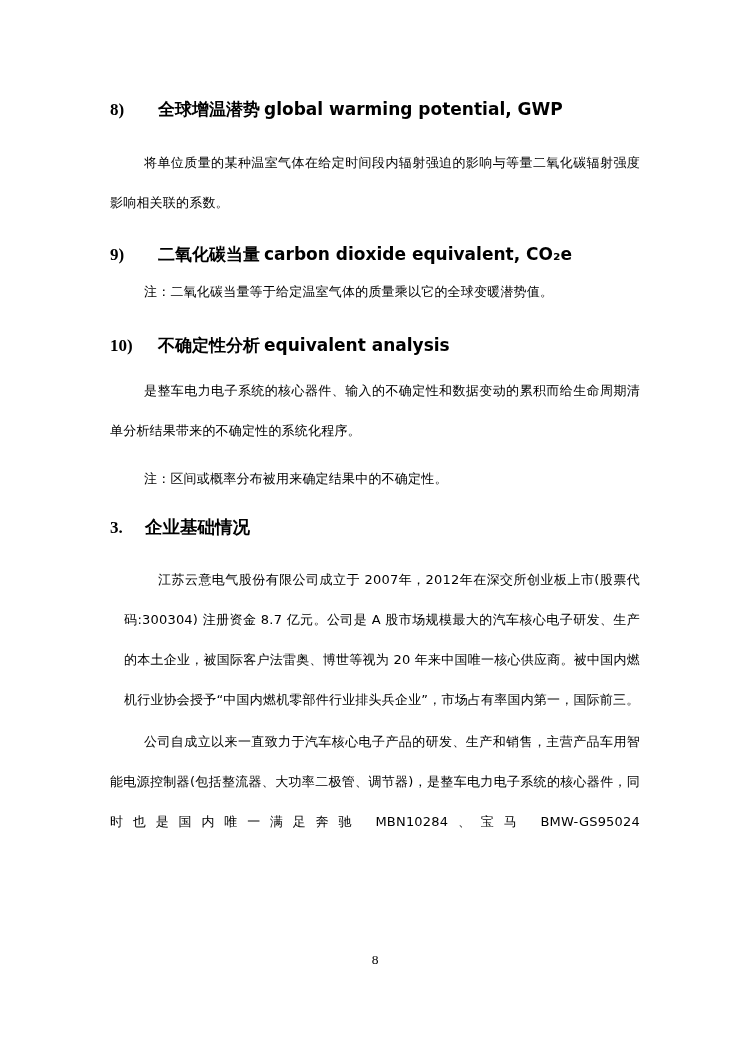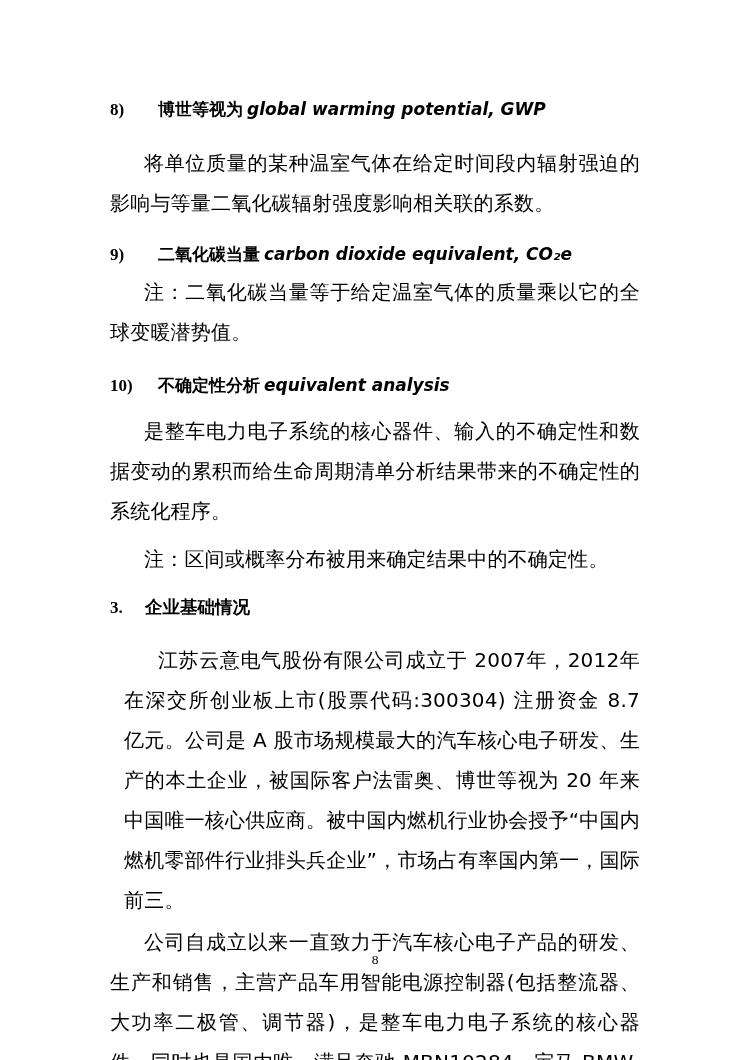--- a/index.html
+++ b/index.html
@@ -27,25 +27,25 @@
   }
   .num {
     display: inline-block;
     width: 48px;
     font-family: "Liberation Serif", serif;
     font-weight: 700;
     font-size: 17px;
   }
   .sec-heading { font-size: 17.5px; line-height: 28px; }
   .sec-num { width: 35px; }
-  .title-en { margin-left: 4px; font-style: italic; }
+  .title-en { margin-left: 4px; }
   
   p {
     margin: 0;
-    font-size: 20px;
+    font-size: 13px;
     line-height: 40px;
     text-align: justify;
     text-align-last: left;
     text-indent: 34px;
     letter-spacing: 0.2px;
   }
   p.cont { text-align-last: justify; } 
   
   .mt-h8  { margin-top: 96px; }
   .mt-p8  { margin-top: 20px; }
@@ -68,21 +68,21 @@
     font-size: 13.5px;
     line-height: 20px;
   }
 </style>
 </head>
 <body>
 
 <div class="content">
 
   <div class="heading mt-h8">
-    <span class="num">8)</span><span>博世等视为</span><span class="title-en">global warming potential, GWP</span>
+    <span class="num">8)</span><span>全球增温潜势</span><span class="title-en">global warming potential, GWP</span>
   </div>
   <p class="mt-p8">将单位质量的某种温室气体在给定时间段内辐射强迫的影响与等量二氧化碳辐射强度影响相关联的系数。</p>
 
   <div class="heading mt-h9">
     <span class="num">9)</span><span>二氧化碳当量</span><span class="title-en">carbon dioxide equivalent, CO₂e</span>
   </div>
   <p class="mt-n9">注：二氧化碳当量等于给定温室气体的质量乘以它的全球变暖潜势值。</p>
 
   <div class="heading mt-h10">
     <span class="num">10)</span><span>不确定性分析</span><span class="title-en">equivalent analysis</span>

